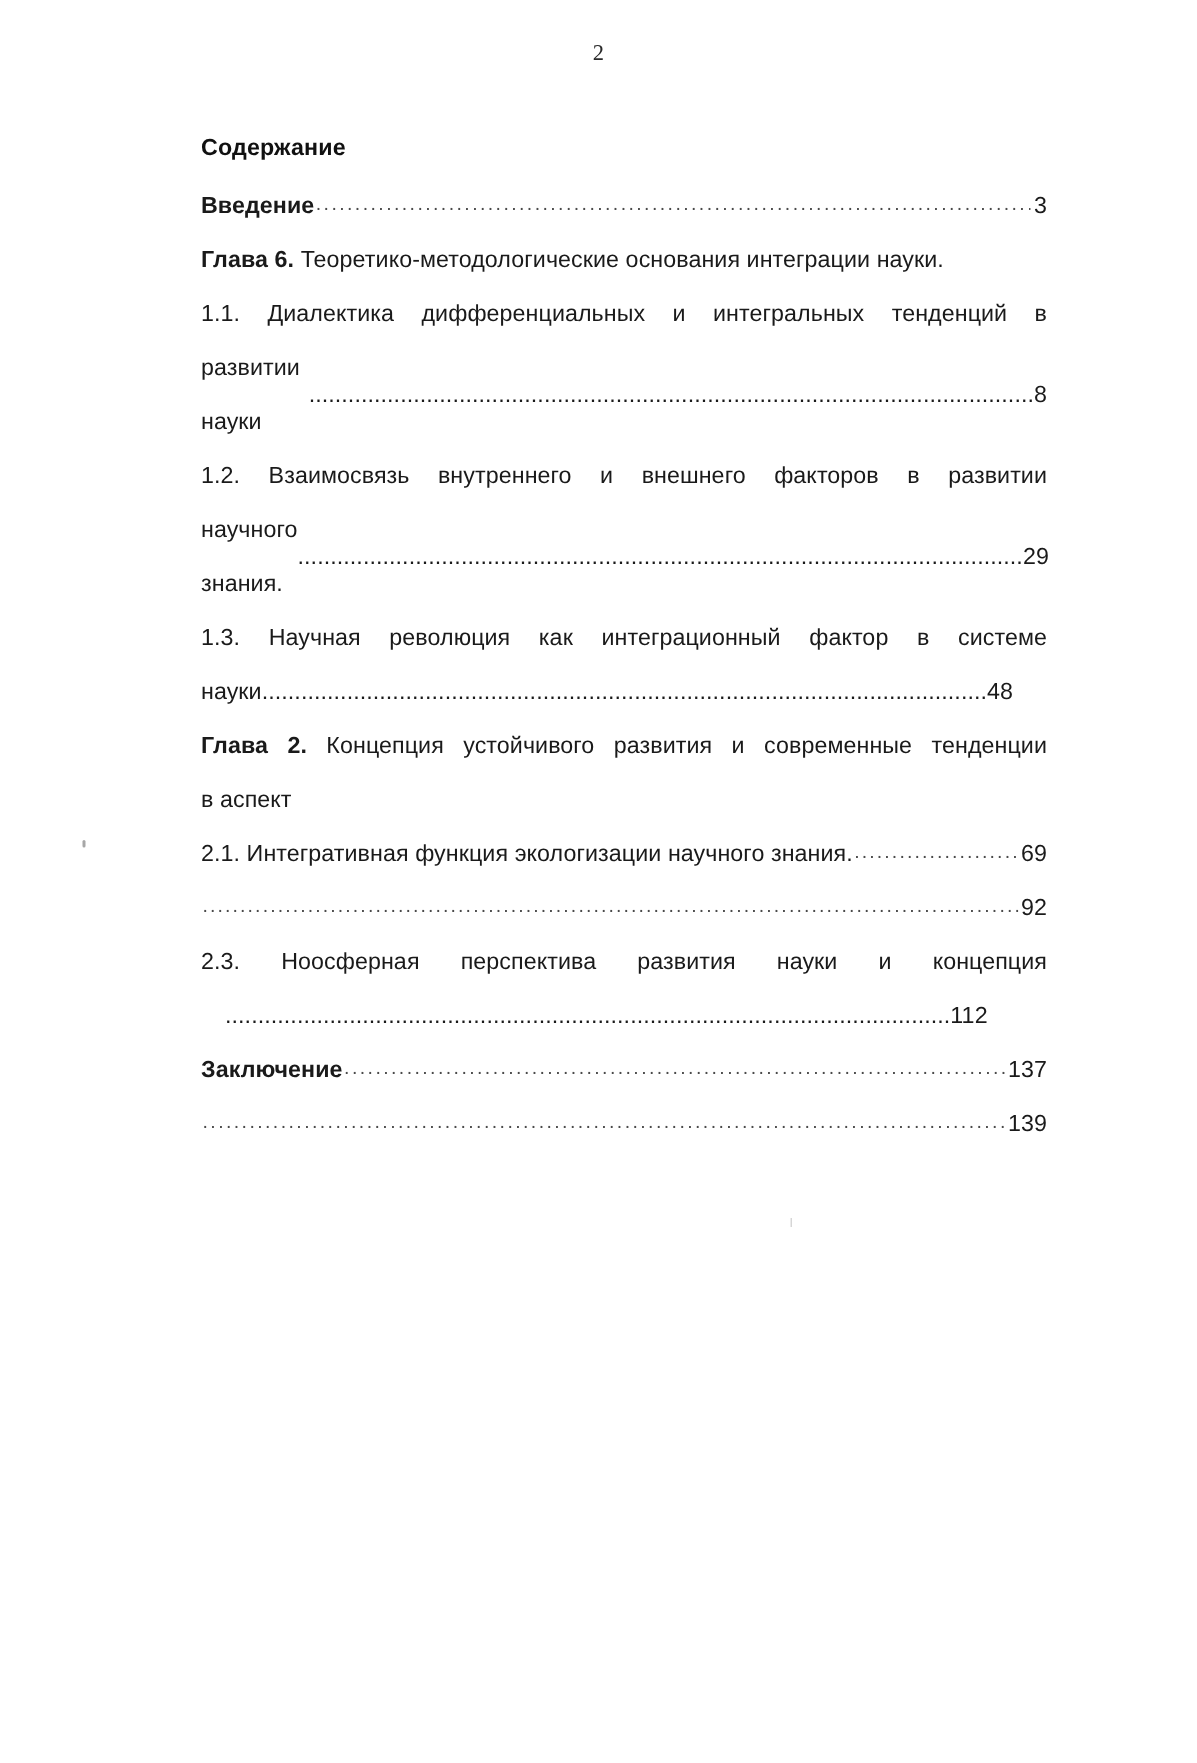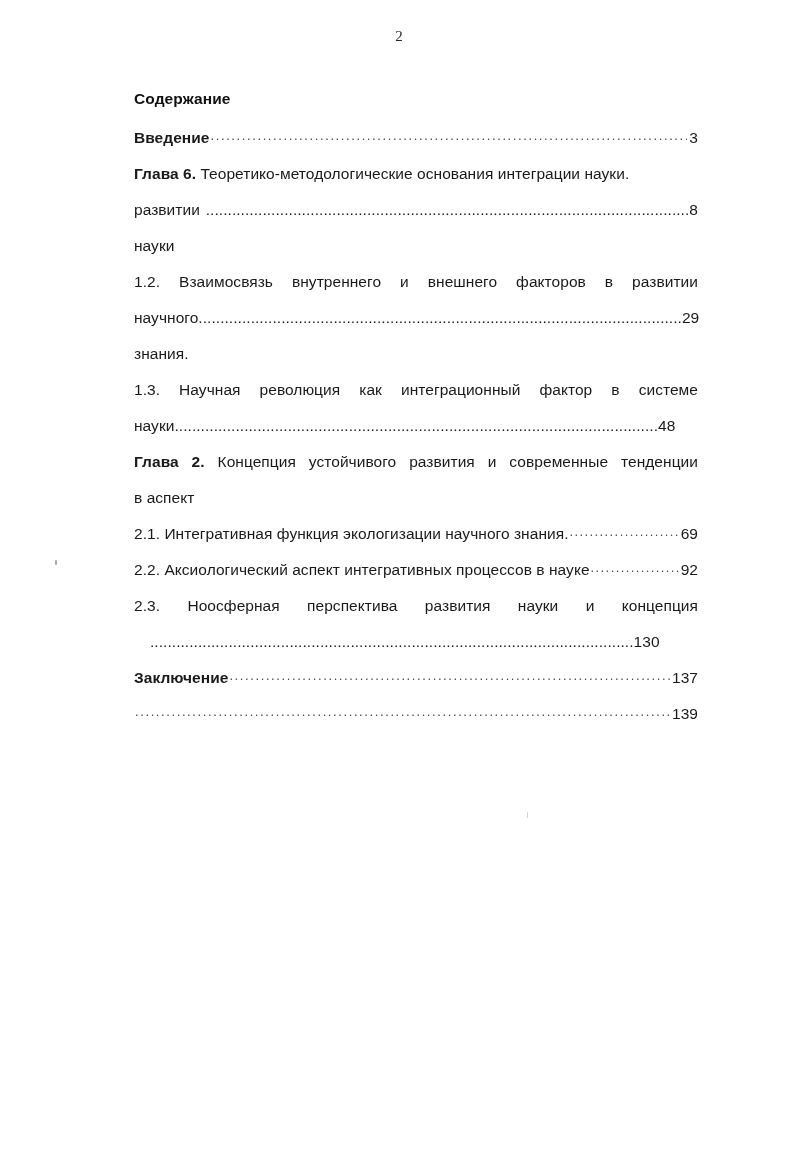--- a/index.html
+++ b/index.html
@@ -98,21 +98,21 @@
     text-align: left;
     text-align-last: left;
   }
 
   .bold { font-weight: bold; }
 
   .indent { padding-left: 16px; }
 
   .cont-line {
     display: flex;
-    align-items: flex-start;
+    align-items: center;
     width: 100%;
   }
 
   
   .speck {
     position: absolute;
     background: #8a8a8a;
     border-radius: 50%;
     opacity: 0.75;
   }
@@ -136,20 +136,21 @@
         <span class="leader">...............................................................................................................</span>
         <span class="pageno">3</span>
       </div>
     </div>
 
     <div class="entry">
       <span class="bold">Глава 6.</span><span> Теоретико-методологические основания интеграции науки.</span>
     </div>
 
     <div class="entry">
+      <div class="just">1.1. Диалектика дифференциальных и интегральных тенденций в</div>
       <div class="cont-line">
         <span class="label">развитии науки</span>
         <span class="leader">...............................................................................................................</span>
         <span class="pageno">8</span>
       </div>
     </div>
 
     <div class="entry">
       <div class="just">1.2. Взаимосвязь внутреннего и внешнего факторов в развитии</div>
       <div class="cont-line">
@@ -176,31 +177,30 @@
     <div class="entry">
       <div class="row tight">
         <span class="label">2.1. Интегративная функция экологизации научного знания.</span>
         <span class="leader">...............................................................................................................</span>
         <span class="pageno">69</span>
       </div>
     </div>
 
     <div class="entry">
       <div class="row tight">
-        <span class="label">2.2. Аксиологический аспект интегративных процессов в науке</span>
         <span class="leader">...............................................................................................................</span>
         <span class="pageno">92</span>
       </div>
     </div>
 
     <div class="entry">
       <div class="just">2.3. Ноосферная перспектива развития науки и концепция</div>
       <div class="cont-line indent">
         <span class="leader">...............................................................................................................</span>
-        <span class="pageno">130</span>
+        <span class="pageno">112</span>
       </div>
     </div>
 
     <div class="entry">
       <div class="row">
         <span class="label bold">Заключение</span>
         <span class="leader">...............................................................................................................</span>
         <span class="pageno">137</span>
       </div>
     </div>

